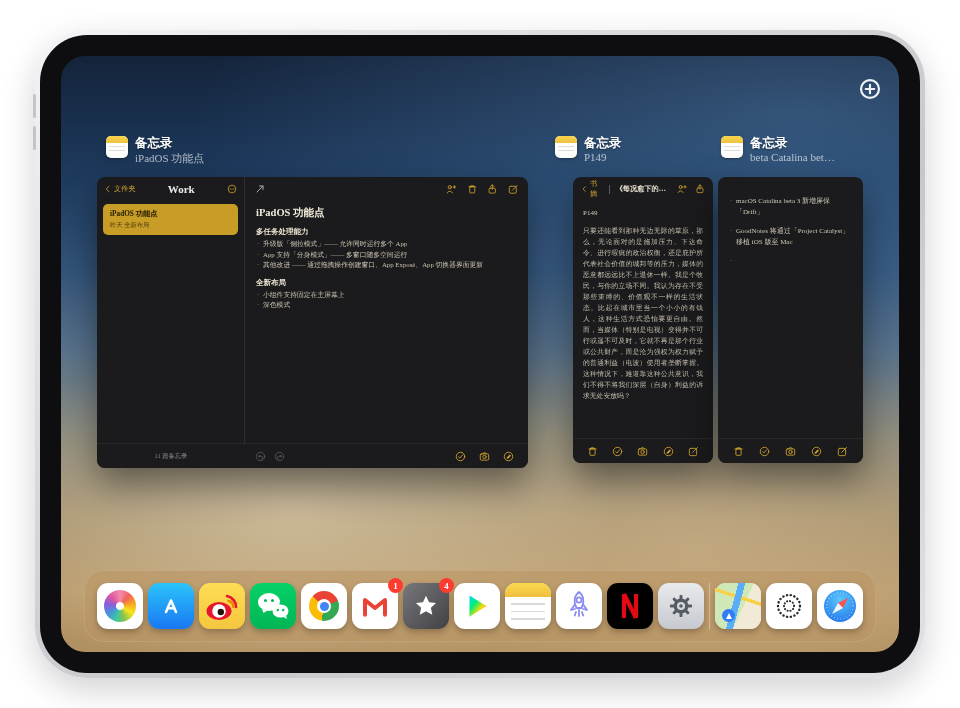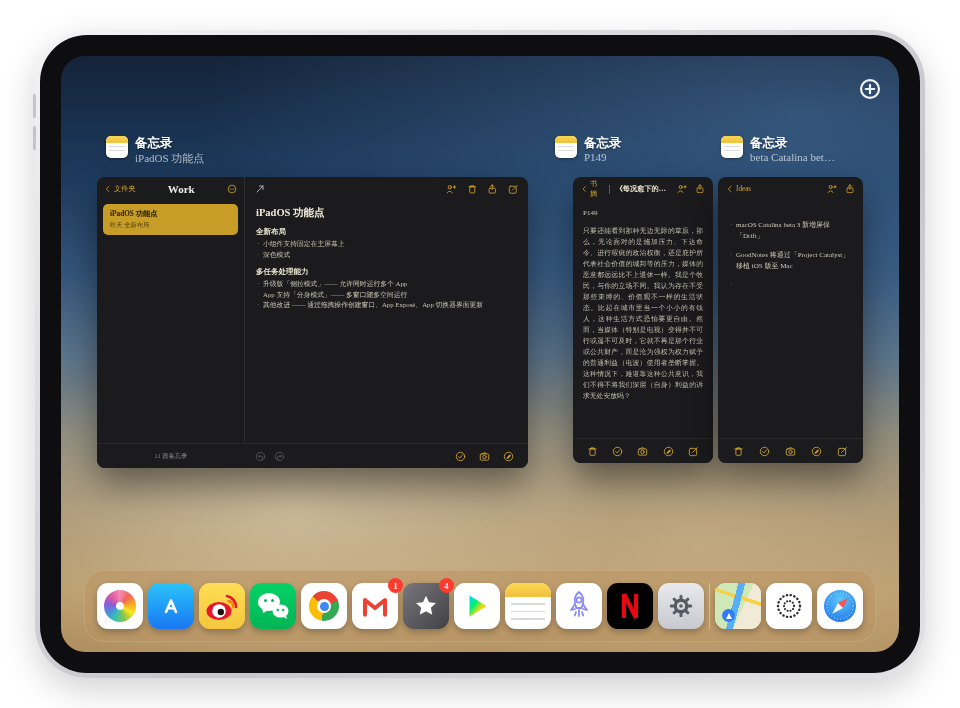--- a/index.html
+++ b/index.html
@@ -245,30 +245,30 @@
                     <use href="#i-share"></use>
                   </svg>
                 <svg class="ic" viewBox="0 0 13 13">
                     <use href="#i-compose"></use>
                   </svg>
               </div>
             </div>
             <div class="ct-body">
               <div class="note-title">iPadOS 功能点</div>
               <div class="sec">
-                <div class="sec-h">全新布局</div>
-                <div class="it">小组件支持固定在主屏幕上</div>
-                <div class="it">深色模式</div>
-              </div>
-              <div class="sec">
                 <div class="sec-h">多任务处理能力</div>
                 <div class="it">升级版「侧拉模式」—— 允许同时运行多个 App</div>
                 <div class="it">App 支持「分身模式」—— 多窗口随多空间运行</div>
                 <div class="it">其他改进 —— 通过拖拽操作创建窗口、App Exposé、App 切换器界面更新</div>
               </div>
+              <div class="sec">
+                <div class="sec-h">全新布局</div>
+                <div class="it">小组件支持固定在主屏幕上</div>
+                <div class="it">深色模式</div>
+              </div>
             </div>
           </div>
         </div>
         <div class="nbar">
           <div class="count">11 篇备忘录</div>
           <div class="undo-group dim">
             <svg class="ic" viewBox="0 0 13 13">
                 <use href="#i-undo"></use>
               </svg>
             <svg class="ic" viewBox="0 0 13 13">
@@ -349,36 +349,20 @@
             <div class="wl-line"></div>
             <div class="wl-line"></div>
           </div>
         <div>
           <div class="wl-name">备忘录</div>
           <div class="wl-sub">beta Catalina bet…</div>
         </div>
       </div>
 
       <div class="win w3">
-        <div class="nw-header">
-          <div class="back yellow">
-            <svg class="ic" viewBox="0 0 13 13">
-                <use href="#i-chev"></use>
-              </svg>
-            <span>Ideas</span>
-          </div>
-          <div class="nw-icons yellow">
-            <svg class="ic" viewBox="0 0 13 13">
-                <use href="#i-collab"></use>
-              </svg>
-            <svg class="ic" viewBox="0 0 13 13">
-                <use href="#i-share"></use>
-              </svg>
-          </div>
-        </div>
         <div class="nw-body" style="padding-top:10px;">
           <div class="b-it">macOS Catalina beta 3 新增屏保「Drift」</div>
           <div class="b-it">GoodNotes 将通过「Project Catalyst」移植 iOS 版至 Mac</div>
           <div class="b-it"></div>
         </div>
         <div class="nbar nbar-even yellow">
           <svg class="ic" viewBox="0 0 13 13">
               <use href="#i-trash"></use>
             </svg>
           <svg class="ic" viewBox="0 0 13 13">

